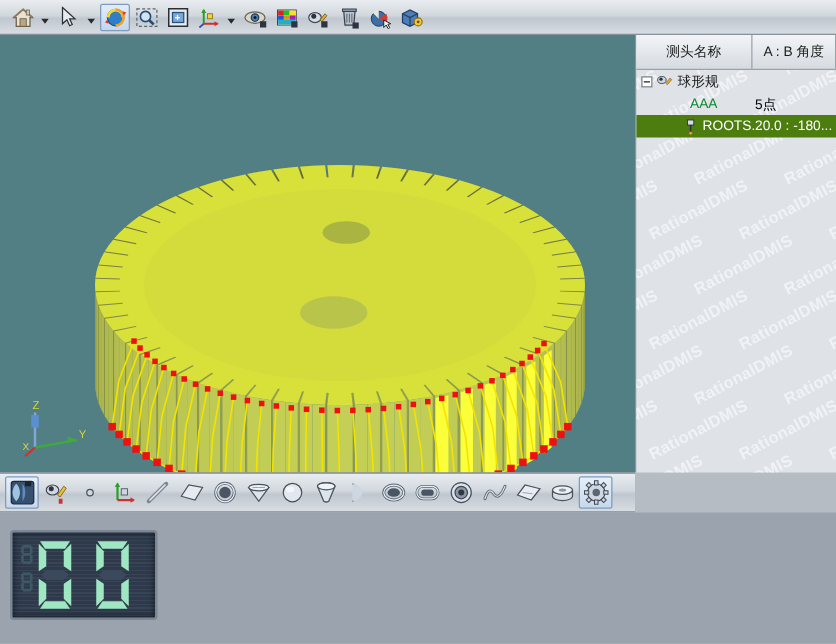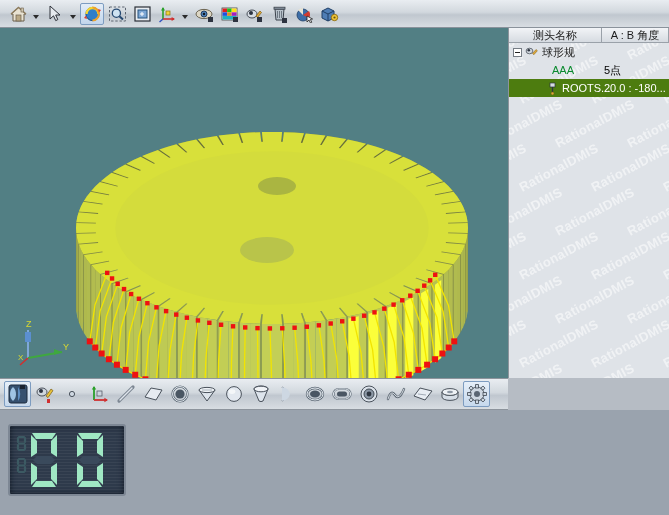--- a/index.html
+++ b/index.html
@@ -57,21 +57,21 @@
   }
   .tree-watermark {
     position: absolute; left: -30px; top: 0; width: 240px; height: 350px;
     pointer-events: none; opacity: .55;
   }
   .tree-watermark span {
     position: absolute; color: #ffffff; font-size: 13px; font-weight: bold;
     transform: rotate(-28deg); white-space: nowrap; letter-spacing: .3px;
   }
   .tree-head {
-    position: relative; display: flex; height: 15px;
+    position: relative; display: flex; height: 28px;
     background: linear-gradient(180deg,#f2f4f7,#d6dbe1);
     border-bottom: 1px solid #9aa1a9;
   }
   .tree-head div {
     font-size: 11px; color: #1b1b1b; display: flex;
     align-items: center; justify-content: center;
     border-right: 1px solid #9aa1a9;
   }
   .th-1 { width: 93px; }
   .th-2 { flex: 1; }

